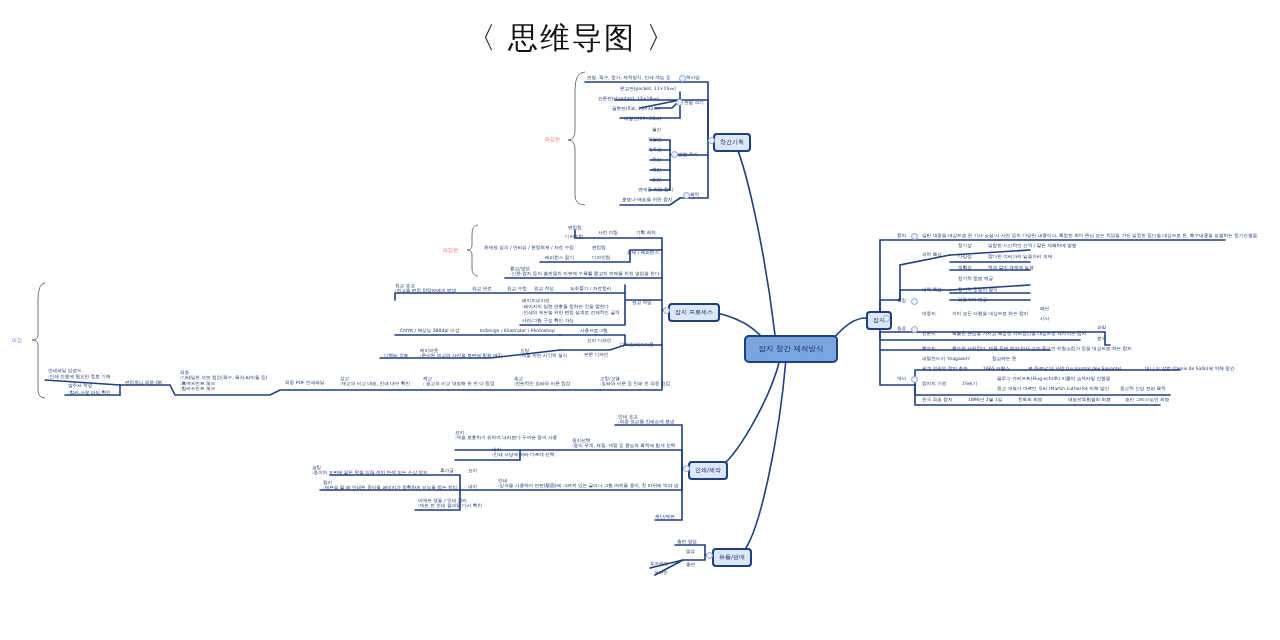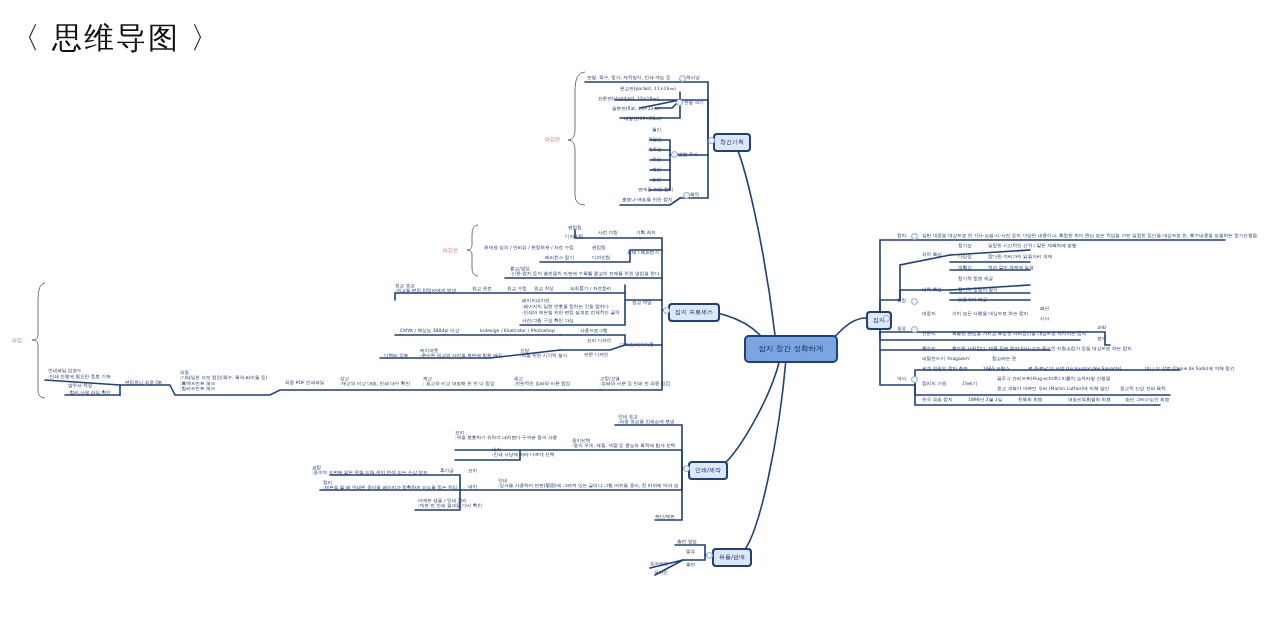--- a/index.html
+++ b/index.html
@@ -1,18 +1,18 @@
 <!DOCTYPE html>
 <html><head>
 <meta charset="utf-8">
 <style>
   html, body { margin:0; padding:0; background:#ffffff; }
   body { width:1280px; height:640px; position:relative; overflow:hidden;
          font-family:"DejaVu Sans", sans-serif; }
-  #title { position:absolute; left:0; top:18px; width:1144px; text-align:left;
+  #title { position:absolute; left:0; top:18px; width:1144px; text-align:center;
            font-size:30px; color:#111; letter-spacing:2px; font-family:"DejaVu Sans", sans-serif; }
   #title .br { font-weight:300; color:#222; margin:0 10px; }
   #map { position:absolute; left:0; top:0; width:1280px; height:640px; }
   .t { position:absolute; font-size:4.6px; color:#1a2f6b; white-space:nowrap; line-height:5.4px;
        font-family:"DejaVu Sans", sans-serif; }
   .red { color:#e05555; font-size:5px; }
   .blue { color:#4a74c9; font-size:5px; }
   .topic { position:absolute; border:2px solid #1f3f7e; background:#dce7f7; border-radius:4px;
            color:#1a2f6b; font-size:6px; padding:3px 5px; white-space:nowrap; }
   .central { position:absolute; left:744px; top:335px; width:90px; height:24px;
@@ -88,21 +88,21 @@
     <path d="M880 350 L 1050 350"></path>
   </g>
 
   <g fill="none" stroke="#777777" stroke-width="1">
     <path d="M585 72 Q 575 72, 575 90 L 575 130 Q 575 140, 568 140 Q 575 140, 575 150 L 575 195 Q 575 205, 585 205"></path>
     <path d="M478 225 Q 472 225, 472 235 L 472 245 Q 472 250, 467 250 Q 472 250, 472 255 L 472 268 Q 472 276, 478 276"></path>
     <path d="M45 283 Q 38 283, 38 300 L 38 335 Q 38 340, 32 340 Q 38 340, 38 345 L 38 390 Q 38 398, 45 398"></path>
   </g>
 </svg>
 
-<div class="central">잡지 창간 정확하게</div>
+<div class="central">잡지 창간 제작방식</div>
 <div class="topic" style="left:713px;top:133px">창간기획</div>
 <div class="topic" style="left:668px;top:303px">잡지 프로세스</div>
 <div class="topic" style="left:688px;top:461px">인쇄/제작</div>
 <div class="topic" style="left:712px;top:548px">유통/판매</div>
 <div class="topic" style="left:866px;top:311px">잡지</div>
 
 <span class="t red" style="left:545px;top:137px">마감전</span>
 <span class="t" style="left:587px;top:75px">판형, 쪽수, 정가, 제작방식, 인쇄 색도 등</span>
 <span class="t" style="left:686px;top:75px">책사양</span>
 <span class="t" style="left:620px;top:86px">문고판(pocket, 11×15㎝)</span>

